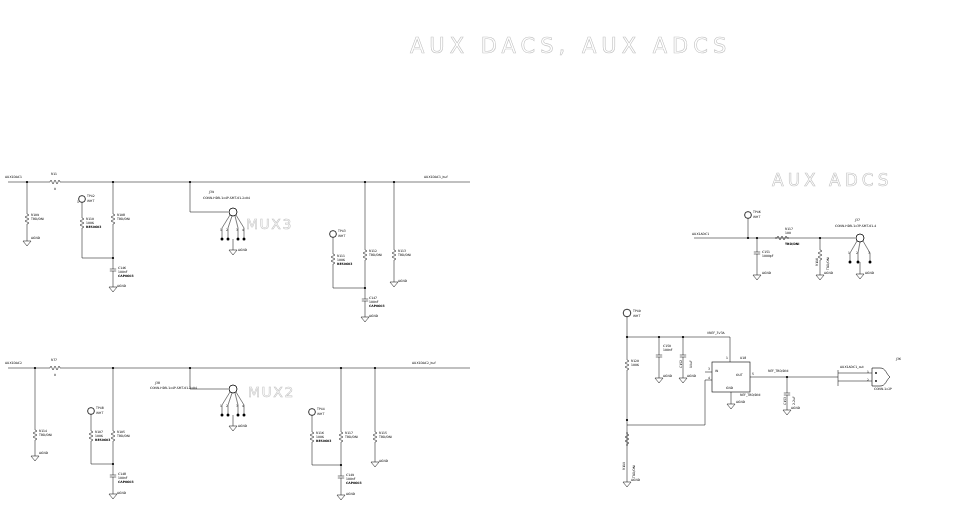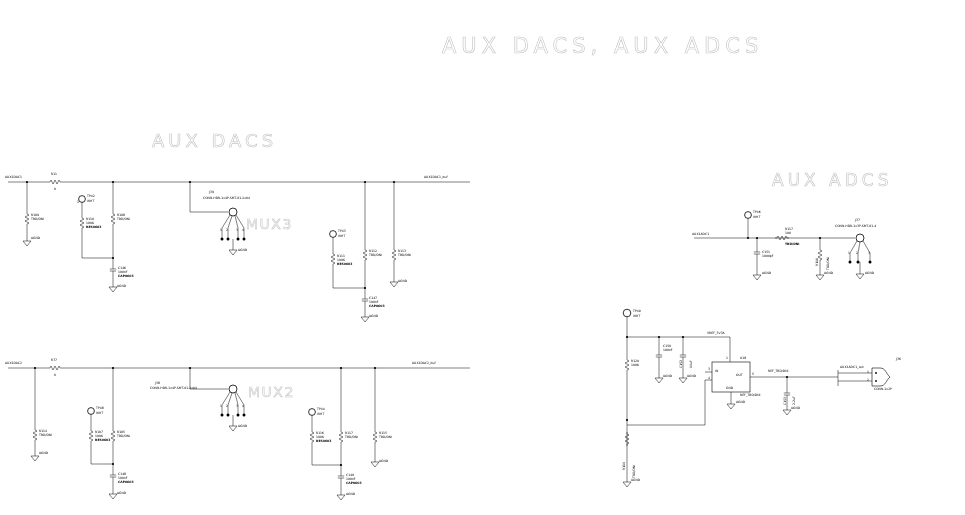--- a/index.html
+++ b/index.html
@@ -9,21 +9,21 @@
   svg.canvas{position:absolute;left:0;top:0;width:965px;height:515px;}
 
   .title-out{
     position:absolute; white-space:pre;
     font-family:"DejaVu Sans",sans-serif;
     color:#ffffff;
     -webkit-text-stroke:0.6px #c9c9c9;
     text-shadow:0 0 0 #c9c9c9;
     letter-spacing:3px;
   }
-  #doc-title{left:410px;top:34px;font-size:21px;letter-spacing:5px;margin-left:32px;}
+  #doc-title{left:410px;top:34px;font-size:21px;letter-spacing:5px;}
   #sec-dacs{left:152px;top:130px;font-size:18px;letter-spacing:4px;}
   #sec-adcs{left:742px;top:170px;font-size:17px;letter-spacing:4px;margin-left:30px;}
   .muxlbl{
     position:absolute;white-space:pre;color:#ffffff;
     -webkit-text-stroke:0.55px #c4c4c4;
     font-size:14px;letter-spacing:1.5px;
   }
   #mux3-label{left:246px;top:216px;}
   #mux2-label{left:248px;top:384px;}
 
@@ -346,21 +346,20 @@
       <path d="M838,370 L838,386" stroke="#000" stroke-width="0.5" fill="none"></path>
       <path d="M880,368 C886,368 886,374 890,377 C886,380 886,386 880,386" fill="none" stroke="#000" stroke-width="0.6"></path>
       <path d="M872,368 L880,368 M872,386 L880,386 M872,368 L872,386" fill="none" stroke="#000" stroke-width="0.6"></path>
       <path d="M838,373 L872,373 M838,381 L872,381" stroke="#000" stroke-width="0.5" fill="none"></path>
       <circle cx="876" cy="373" r="0.9" fill="#000"></circle>
       <circle cx="876" cy="381" r="0.9" fill="#000"></circle>
     </g>
   </svg>
 
   <div class="title-out" id="doc-title">AUX DACS, AUX ADCS</div>
-  <div class="title-out" id="sec-dacs">AUX DACS</div>
   <div class="title-out" id="sec-adcs">AUX ADCS</div>
 
   <div class="muxlbl" id="mux3-label">MUX3</div>
   <div class="muxlbl" id="mux2-label">MUX2</div>
 
   <div class="lbl" style="left:5px;top:176px;">AUX1DAC1</div>
   <div class="lbl" style="left:51px;top:173px;">R11</div>
   <div class="lbl" style="left:54px;top:188px;">0</div>
   <div class="lbl" style="left:424px;top:176px;">AUX1DAC1_buf</div>
 

